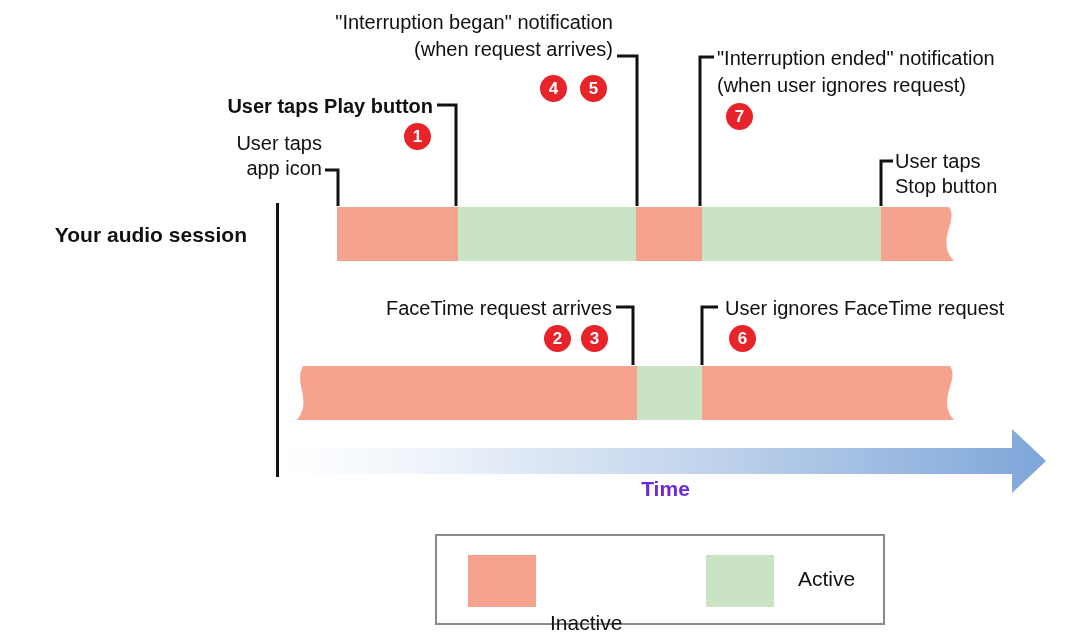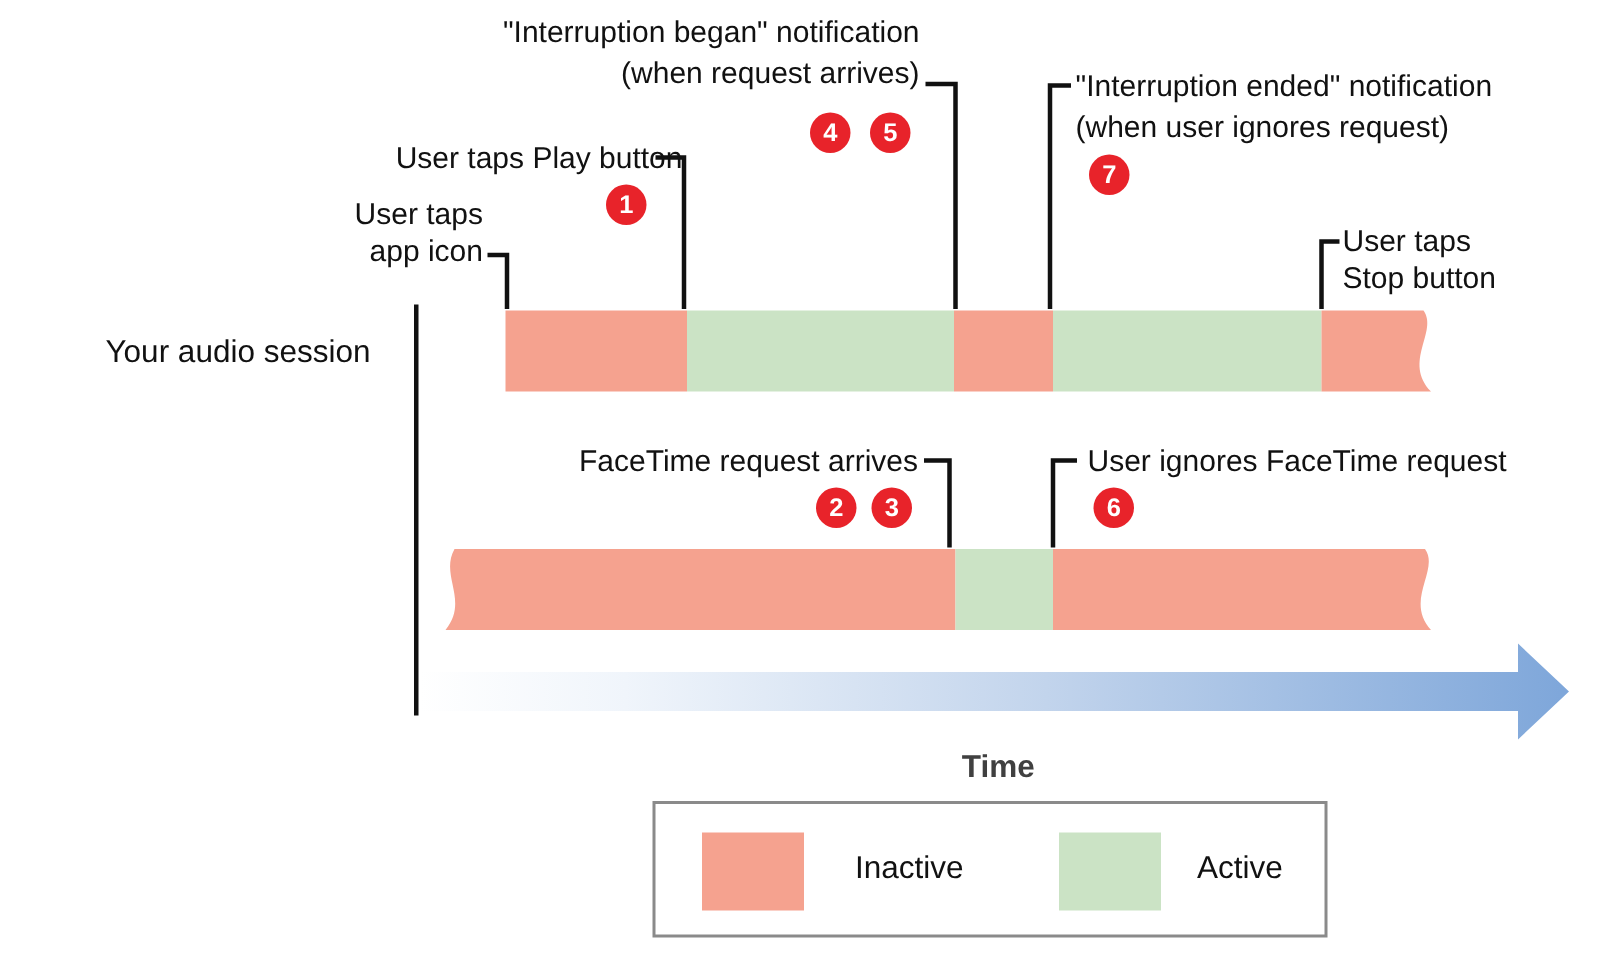--- a/index.html
+++ b/index.html
@@ -8,26 +8,26 @@
     font-family:"Liberation Sans",sans-serif;color:#111;
   }
   .stage svg.layer{position:absolute;left:0;top:0;}
   .lbl{
     position:absolute;font-size:20px;line-height:25px;color:#111;
     white-space:pre-line;
   }
   .lbl.wide{line-height:27px;}
   .lbl.right{text-align:right;}
   .rowlbl{
-    position:absolute;font-size:21px;font-weight:normal;color:#111;
+    position:absolute;font-size:21px;font-weight:bold;color:#111;
     text-align:right;white-space:nowrap;
   }
   .timelbl{
     position:absolute;left:600px;top:477px;width:131px;text-align:center;
-    font-size:21px;font-weight:bold;color:#404040;margin-top:23px;
+    font-size:21px;font-weight:bold;color:#6d28d9;
   }
   .badge{
     position:absolute;width:27px;height:27px;border-radius:50%;
     color:#fff;font-size:17px;font-weight:bold;line-height:27px;text-align:center;
   }
   .legend{
     position:absolute;left:435px;top:534px;width:446px;height:87px;
     border:2px solid #8a8a8a;background:#fff;
   }
   .legend .sw{position:absolute;top:19px;width:68px;height:52px;}
@@ -76,21 +76,21 @@
       <path d="M718 307 H702 V365"></path>
     </g>
   </svg>
 
   <div class="lbl wide right" style="right:466px;top:9px;">"Interruption began" notification
 (when request arrives)</div>
 
   <div class="lbl wide" style="left:717px;top:45px;">"Interruption ended" notification
 (when user ignores request)</div>
 
-  <div class="lbl right" style="right:624px;top:94px;">User taps Play button</div>
+  <div class="lbl right" style="right:646px;top:94px;font-weight:bold;">User taps Play button</div>
 
   <div class="lbl right" style="right:757px;top:131px;">User taps
 app icon</div>
 
   <div class="lbl" style="left:895px;top:149px;">User taps
 Stop button</div>
 
   <div class="lbl" style="left:725px;top:296px;">User ignores FaceTime request</div>
 
   <div class="lbl right" style="right:467px;top:296px;">FaceTime request arrives</div>
@@ -103,18 +103,18 @@
   <div class="badge" style="left: 404px; top: 123px; background: rgb(232, 35, 42);">1</div>
   <div class="badge" style="left: 544px; top: 325px; background: rgb(232, 35, 42);">2</div>
   <div class="badge" style="left: 581px; top: 325px; background: rgb(232, 35, 42);">3</div>
   <div class="badge" style="left: 540px; top: 75px; background: rgb(232, 35, 42);">4</div>
   <div class="badge" style="left: 580px; top: 75px; background: rgb(232, 35, 42);">5</div>
   <div class="badge" style="left: 729px; top: 325px; background: rgb(232, 35, 42);">6</div>
   <div class="badge" style="left: 726px; top: 103px; background: rgb(232, 35, 42);">7</div>
 
   <div class="legend">
     <div class="sw" style="left: 31px; background: rgb(245, 162, 143);"></div>
-    <div class="lg-label" style="left:133px;">Inactive</div>
+    <div class="lg-label" style="left:113px;margin-top:44px;">Inactive</div>
     <div class="sw" style="left: 269px; background: rgb(203, 227, 197);"></div>
     <div class="lg-label" style="left:361px;text-align:center;">Active</div>
   </div>
 
 </div>
 
 </body></html>

